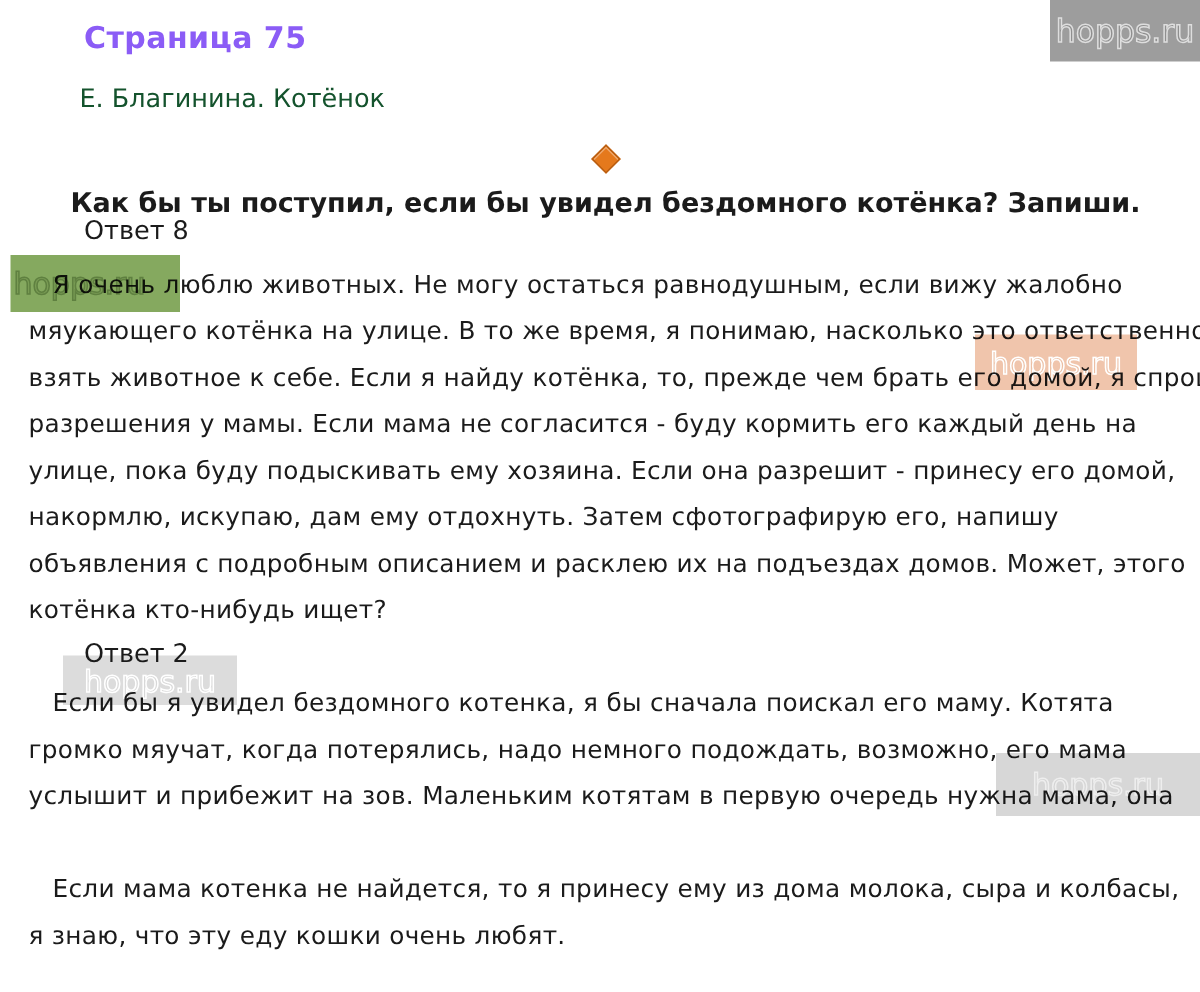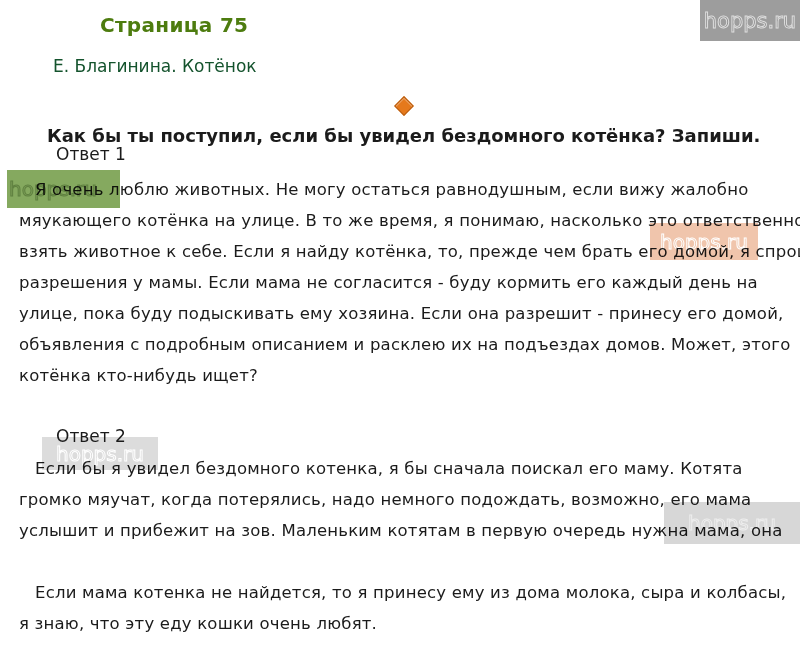--- a/index.html
+++ b/index.html
@@ -6,23 +6,22 @@
   .page{
     position:relative;
     width:800px;height:661px;
     background:#ffffff;
     font-family:"DejaVu Sans","Liberation Sans",sans-serif;
     color:#1b1b1b;
     overflow:hidden;
   }
   .page-title{
     position:absolute;left:56px;top:13px;
-    font-size:20px;font-weight:bold;color:#4d7c0f;
+    font-size:20px;font-weight:bold;color:#8b5cf6;
     letter-spacing:.3px;
-    margin-left:44px;
   }
   .subtitle{
     position:absolute;left:53px;top:56px;
     font-size:17px;color:#14532d;
   }
   .question-row{
     position:absolute;left:47px;top:99px;
     display:flex;align-items:center;gap:12px;flex-direction:column;
   }
   .diamond{
@@ -100,35 +99,36 @@
     <span>hopps.ru</span>
   </div>
 
   <div class="subtitle">Е. Благинина. Котёнок</div>
 
   <div class="question-row">
     <span class="diamond"></span>
     <span class="question-text">Как бы ты поступил, если бы увидел бездомного котёнка? Запиши.</span>
   </div>
 
-  <div class="answer-label answer1-label">Ответ 1</div>
+  <div class="answer-label answer1-label">Ответ 8</div>
 
   <div class="wm wm-green">
     <span>hopps.ru</span>
   </div>
   <div class="wm wm-pink">
     <span>hopps.ru</span>
   </div>
 
   <div class="para para1">
     <div class="line indent">Я очень люблю животных. Не могу остаться равнодушным, если вижу жалобно</div>
     <div class="line">мяукающего котёнка на улице. В то же время, я понимаю, насколько это ответственно -</div>
     <div class="line">взять животное к себе. Если я найду котёнка, то, прежде чем брать его домой, я спрошу</div>
     <div class="line">разрешения у мамы. Если мама не согласится - буду кормить его каждый день на</div>
     <div class="line">улице, пока буду подыскивать ему хозяина. Если она разрешит - принесу его домой,</div>
+    <div class="line">накормлю, искупаю, дам ему отдохнуть. Затем сфотографирую его, напишу</div>
     <div class="line">объявления с подробным описанием и расклею их на подъездах домов. Может, этого</div>
     <div class="line">котёнка кто-нибудь ищет?</div>
   </div>
 
   <div class="answer-label answer2-label">Ответ 2</div>
 
   <div class="wm wm-gray2">
     <span>hopps.ru</span>
   </div>
   <div class="wm wm-grayright">

